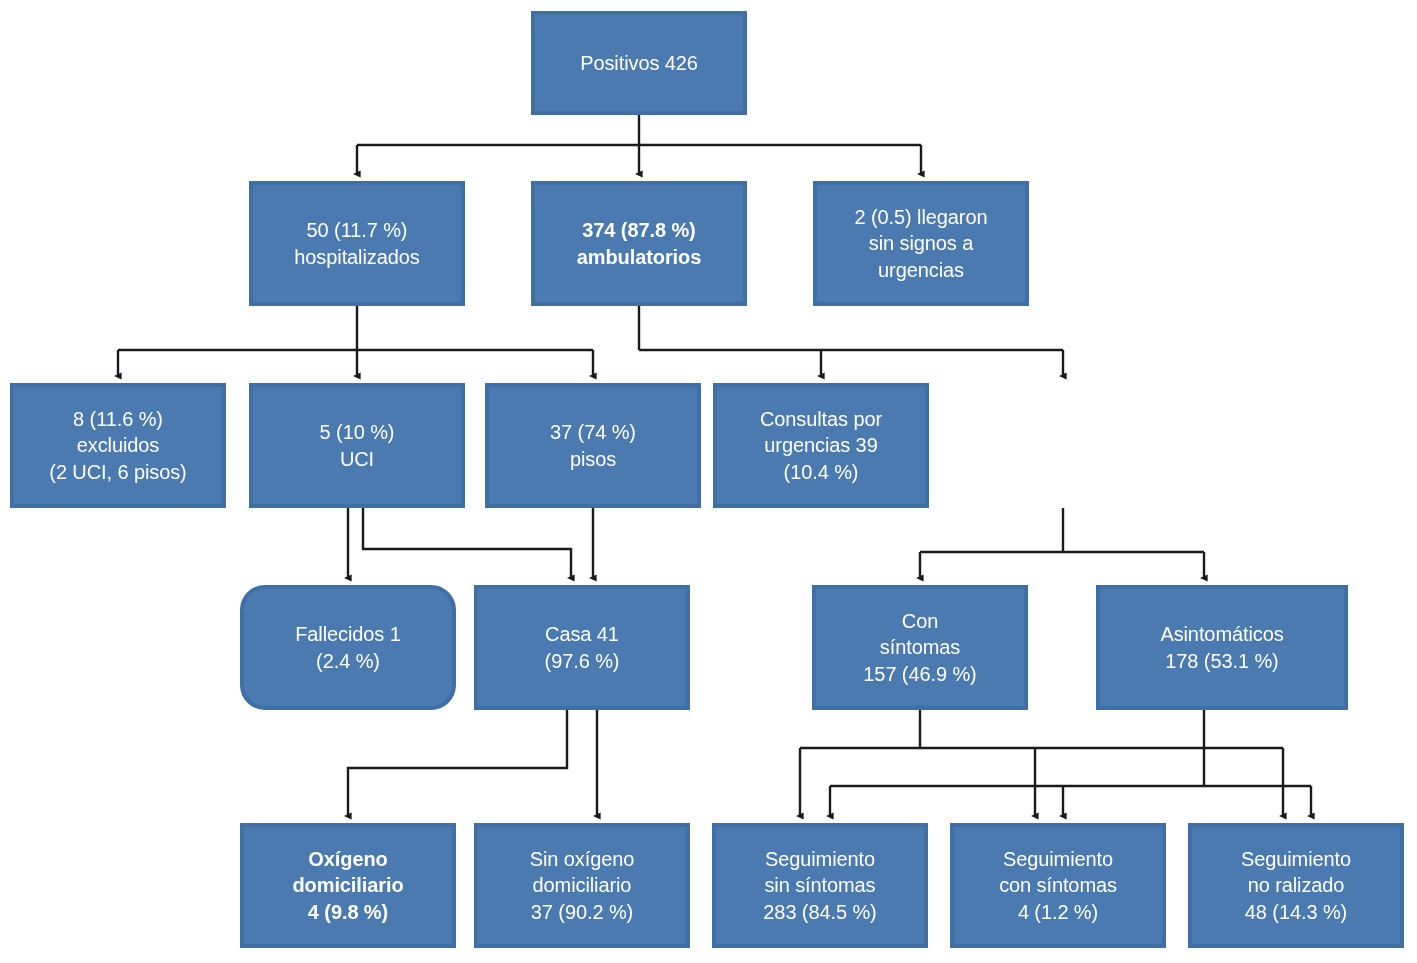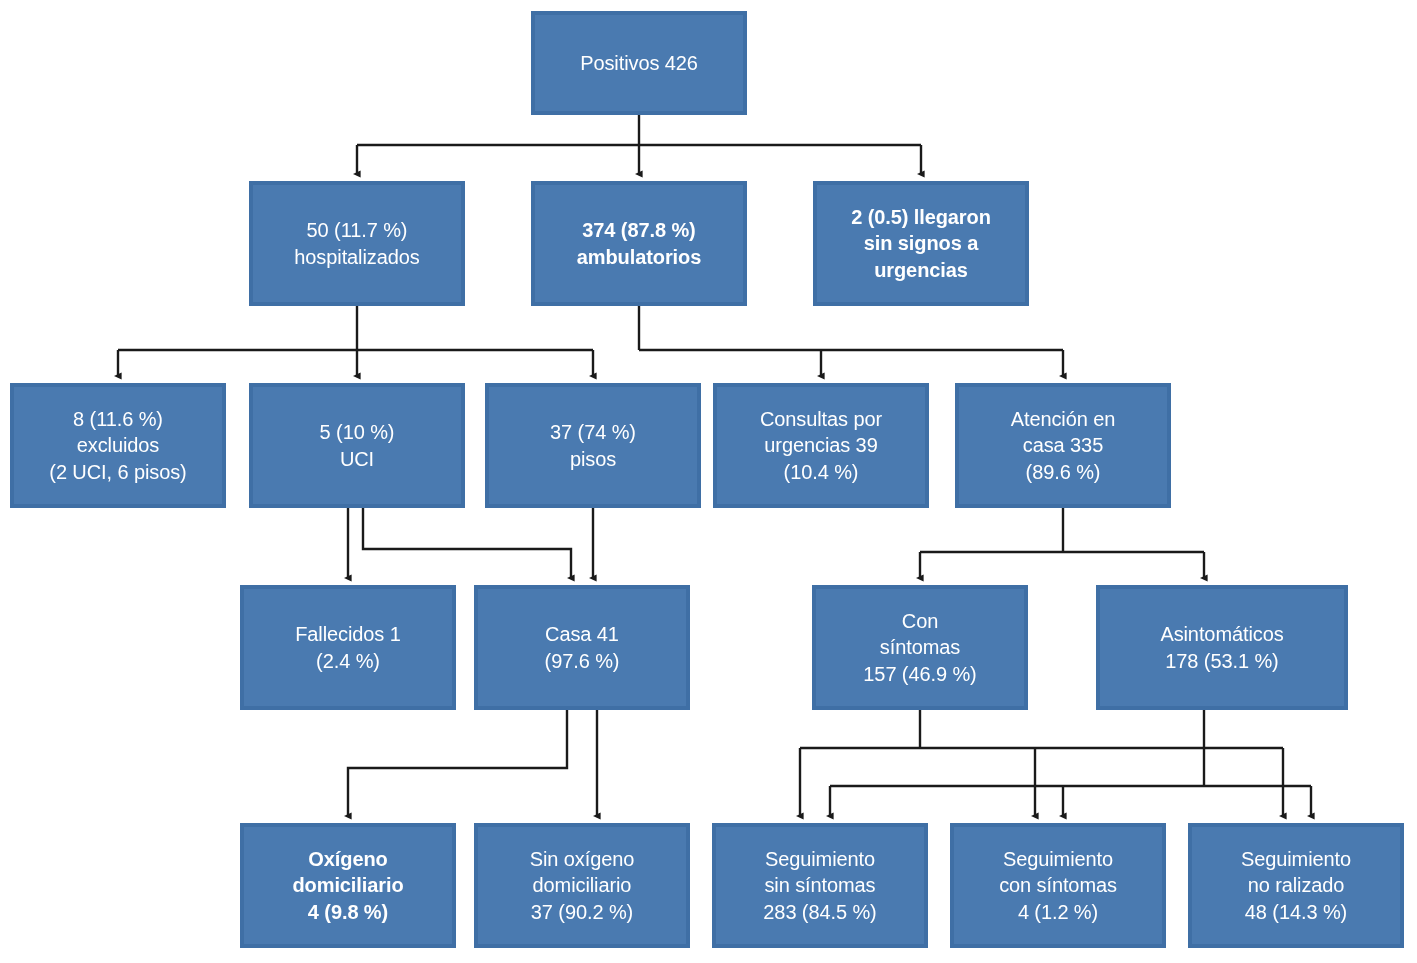--- a/index.html
+++ b/index.html
@@ -108,21 +108,21 @@
     <span class="node-label">Positivos 426</span>
   </div>
   <div class="node-box" style="left: 249px; top: 181px; width: 216px; height: 125px; background: rgb(74, 122, 176); border-color: rgb(63, 111, 165); color: rgb(255, 255, 255);">
     <span class="node-label">50 (11.7 %)
 hospitalizados</span>
   </div>
   <div class="node-box" style="left: 531px; top: 181px; width: 216px; height: 125px; background: rgb(74, 122, 176); border-color: rgb(63, 111, 165); color: rgb(255, 255, 255); font-weight: bold;">
     <span class="node-label">374 (87.8 %)
 ambulatorios</span>
   </div>
-  <div class="node-box" style="left: 813px; top: 181px; width: 216px; height: 125px; background: rgb(74, 122, 176); border-color: rgb(63, 111, 165); color: rgb(255, 255, 255); font-weight: bold;">
+  <div class="node-box" style="left: 813px; top: 181px; width: 216px; height: 125px; background: rgb(74, 122, 176); border-color: rgb(63, 111, 165); color: rgb(255, 255, 255);">
     <span class="node-label">2 (0.5) llegaron
 sin signos a
 urgencias</span>
   </div>
   <div class="node-box" style="left: 10px; top: 383px; width: 216px; height: 125px; background: rgb(74, 122, 176); border-color: rgb(63, 111, 165); color: rgb(255, 255, 255); align-items: center;">
     <span class="node-label">8 (11.6 %)
 excluidos
 (2 UCI, 6 pisos)</span>
   </div>
   <div class="node-box" style="left: 249px; top: 383px; width: 216px; height: 125px; background: rgb(74, 122, 176); border-color: rgb(63, 111, 165); color: rgb(255, 255, 255);">
@@ -131,26 +131,21 @@
   </div>
   <div class="node-box" style="left: 485px; top: 383px; width: 216px; height: 125px; background: rgb(74, 122, 176); border-color: rgb(63, 111, 165); color: rgb(255, 255, 255);">
     <span class="node-label">37 (74 %)
 pisos</span>
   </div>
   <div class="node-box" style="left: 713px; top: 383px; width: 216px; height: 125px; background: rgb(74, 122, 176); border-color: rgb(63, 111, 165); color: rgb(255, 255, 255);">
     <span class="node-label">Consultas por
 urgencias 39
 (10.4 %)</span>
   </div>
-  <div class="node-box" style="left: 955px; top: 383px; width: 216px; height: 125px; background: rgb(74, 122, 176); border-color: rgb(63, 111, 165); color: rgb(255, 255, 255);">
-    <span class="node-label">Atención en
-casa 335
-(89.6 %)</span>
-  </div>
-  <div class="node-box" style="left: 240px; top: 585px; width: 216px; height: 125px; background: rgb(74, 122, 176); border-color: rgb(63, 111, 165); color: rgb(255, 255, 255);">
+  <div class="node-box" style="left: 240px; top: 585px; width: 216px; height: 125px; background: rgb(74, 122, 176); border-color: rgb(63, 111, 165); color: rgb(255, 255, 255); border-radius: 25px;">
     <span class="node-label">Fallecidos 1
 (2.4 %)</span>
   </div>
   <div class="node-box" style="left: 474px; top: 585px; width: 216px; height: 125px; background: rgb(74, 122, 176); border-color: rgb(63, 111, 165); color: rgb(255, 255, 255);">
     <span class="node-label">Casa 41
 (97.6 %)</span>
   </div>
   <div class="node-box" style="left: 812px; top: 585px; width: 216px; height: 125px; background: rgb(74, 122, 176); border-color: rgb(63, 111, 165); color: rgb(255, 255, 255);">
     <span class="node-label">Con
 síntomas

